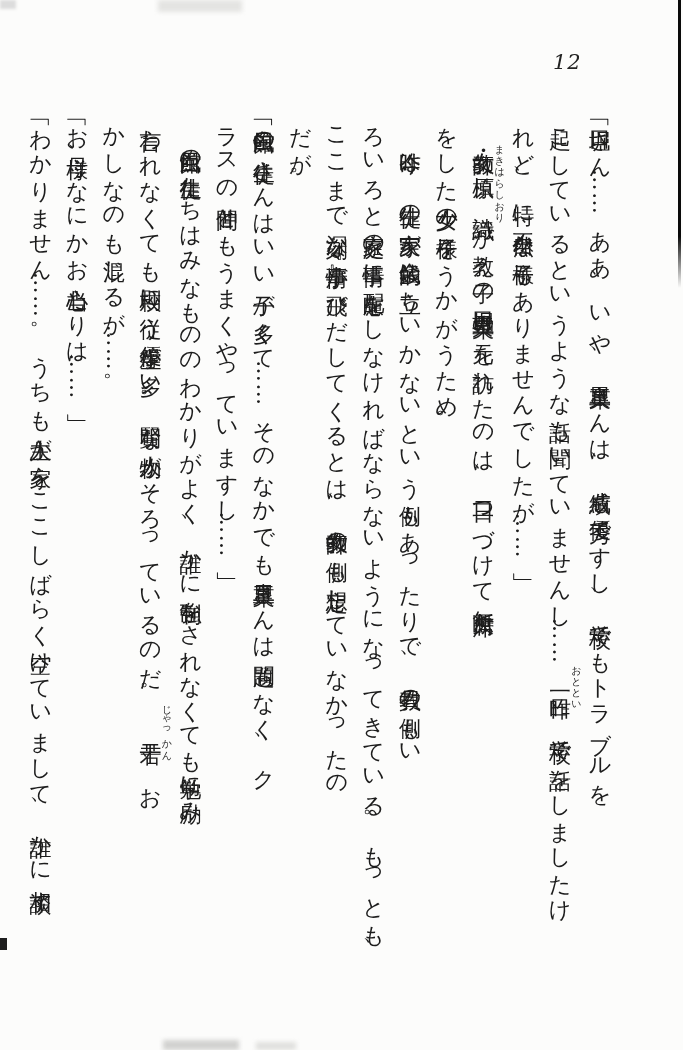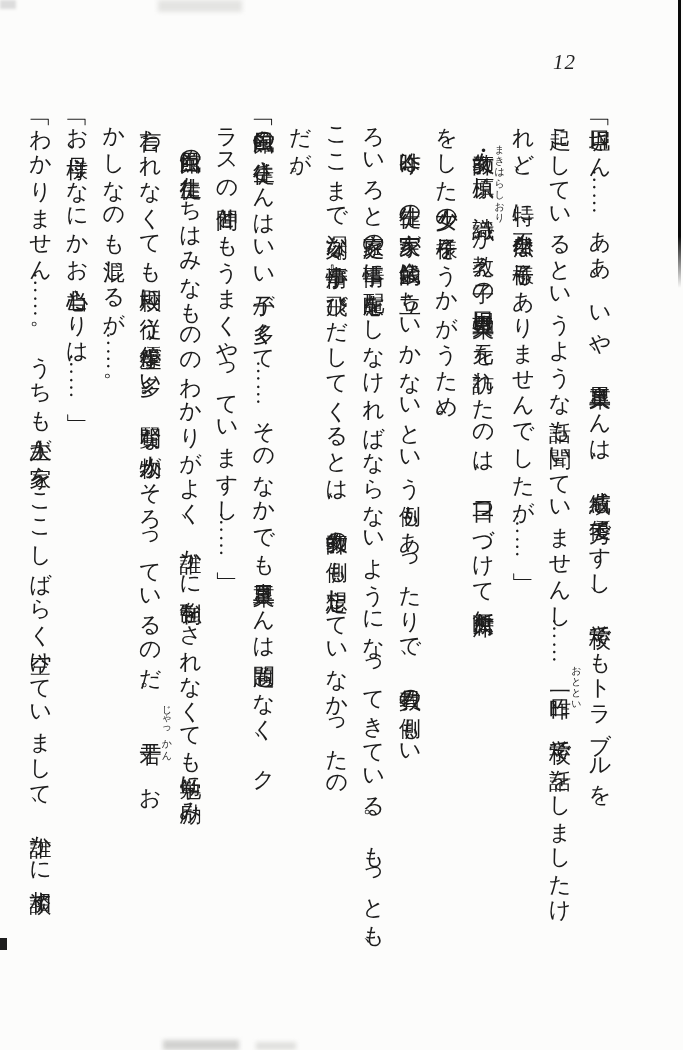--- a/index.html
+++ b/index.html
@@ -10,21 +10,20 @@
     width: 683px;
     height: 1050px;
     position: relative;
     overflow: hidden;
     background: #fcfcfb;
     font-family: "DejaVu Serif", "Liberation Serif", serif;
   }
   .page {
     position: absolute;
     inset: 0;
-    font-family: Liberation Serif, serif;
   }
   .page-number {
     position: absolute;
     left: 553px;
     top: 50px;
     font-style: italic;
     font-size: 21px;
     color: #222;
     letter-spacing: 1px;
   }

